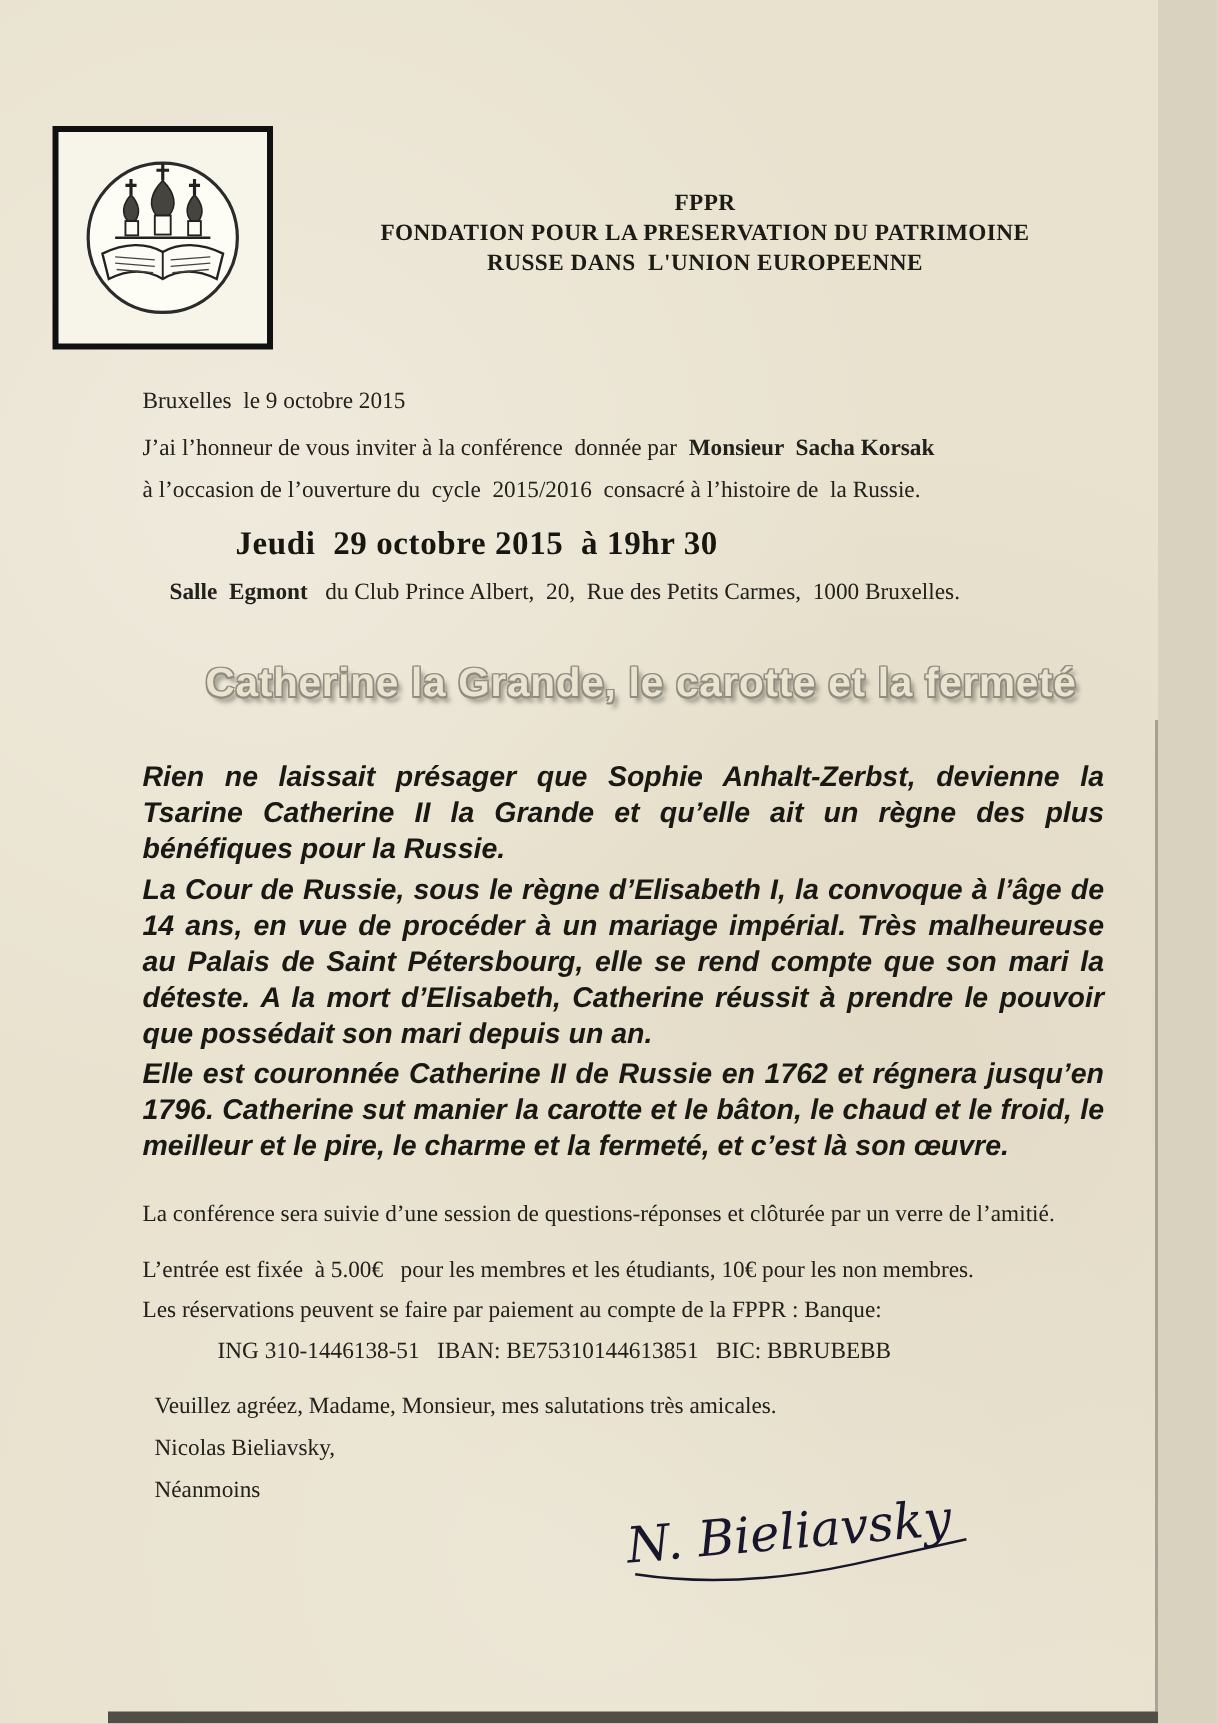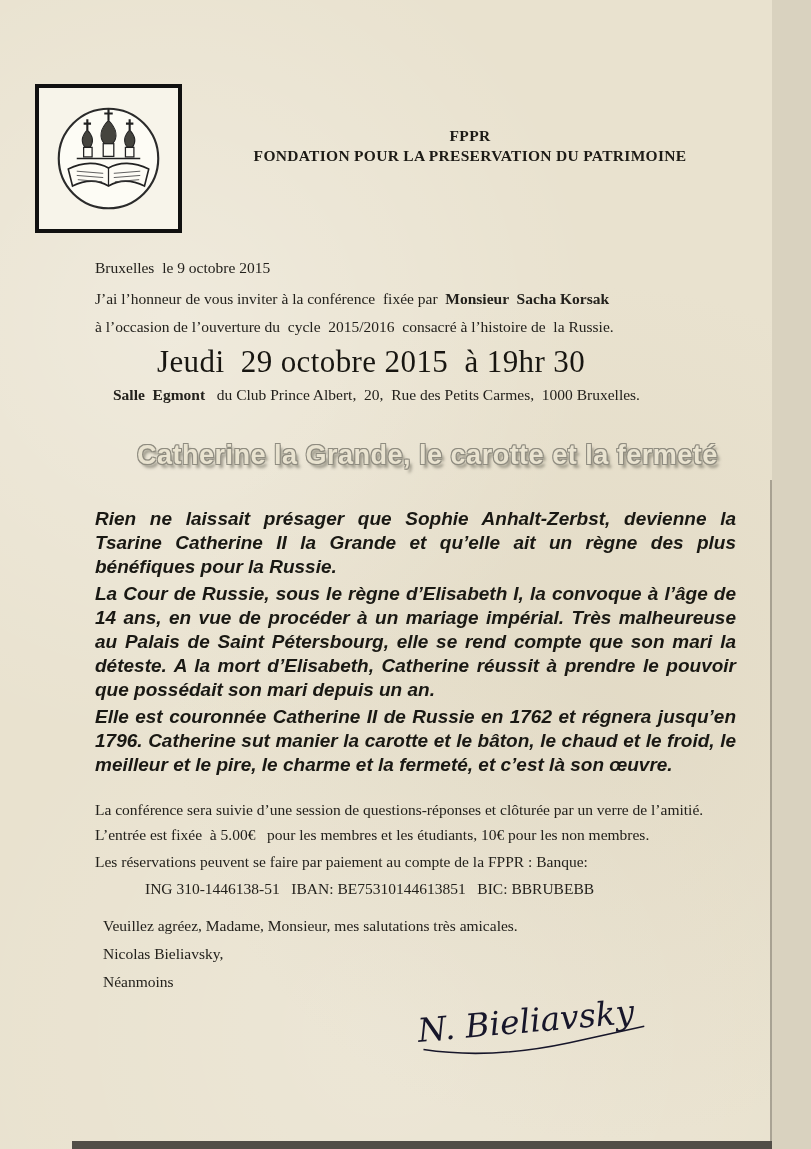--- a/index.html
+++ b/index.html
@@ -20,35 +20,35 @@
   .letter-head {
     position:absolute; left:205px; top:126px; width:530px; text-align:center;
     font-weight:bold; font-size:15.5px; line-height:20px; letter-spacing:.3px; color:#1d1b16;
   }
   .content { position:absolute; left:95px; top:255px; width:641px; font-size:15.5px; line-height:25px; }
   .prewrap { white-space:pre-wrap; }
   .line { min-height:25px; }
   .salutation { margin-top:18px; }
   .intro1 { margin-top:6px; }
   .intro2 { margin-top:3px; }
-  .event-datetime { margin-top:8px; margin-left:62px; font-weight:normal; font-size:31px; line-height:30px; letter-spacing:.4px; color:#181611; }
+  .event-datetime { margin-top:8px; margin-left:62px; font-weight:bold; font-size:22px; line-height:30px; letter-spacing:.4px; color:#181611; }
   .venue { margin-top:5px; margin-left:18px; }
   .talk-title {
     margin-top:28px; margin-left:42px; white-space:nowrap;
     font-family:"Liberation Sans", sans-serif; font-weight:bold; font-size:27px; line-height:40px; letter-spacing:.5px;
     color:#e9e3d0;
     text-shadow:
       -1px -1px 0 #8f8c80, 1px -1px 0 #8f8c80, -1px 1px 0 #8f8c80, 1px 1px 0 #8f8c80,
       0 -1px 0 #9a978b, 0 1px 0 #85826f,
       3px 4px 3px rgba(95,92,80,.55);
   }
   .abstract { margin-top:32px; font-family:"Liberation Sans", sans-serif; font-weight:bold; font-style:italic; font-size:19px; line-height:24px; color:#191813; text-align:justify; }
   .abstract p { margin-bottom:3px; }
   .closing { margin-top:20px; }
-  .pricing { }
+  .pricing { margin-top:12px; }
   .reservation { margin-top:2px; }
   .bank { margin-top:2px; margin-left:50px; }
   .payment { margin-top:2px; }
   .email { color:#2946ad; text-decoration:underline; cursor:pointer; }
   .farewell { margin-top:12px; margin-left:8px; }
   .signer-name { margin-top:3px; margin-left:8px; }
   .signer-title { margin-top:3px; margin-left:8px; }
   .signature {
     position:absolute; left:418px; top:1000px; width:250px;
     transform:rotate(-5deg);
@@ -89,28 +89,29 @@
       <g stroke="#444" stroke-width="0.8" fill="none">
         <path d="M30 72 L55 74 M30 76 L55 78 M31 80 L54 82"></path>
         <path d="M90 72 L65 74 M90 76 L65 78 M89 80 L66 82"></path>
       </g>
     </svg>
   </div>
 
   <div class="letter-head">
     <div>FPPR</div>
     <div class="prewrap">FONDATION POUR LA PRESERVATION DU PATRIMOINE</div>
+    <div class="prewrap">RUSSE DANS  L'UNION EUROPEENNE</div>
   </div>
 
   <div class="content">
 
     <div class="line prewrap">Bruxelles  le 9 octobre 2015</div>
 
 
-    <div class="line intro1 prewrap"><span>J’ai l’honneur de vous inviter à la conférence  fixée par  </span><b>Monsieur  Sacha Korsak</b></div>
+    <div class="line intro1 prewrap"><span>J’ai l’honneur de vous inviter à la conférence  donnée par  </span><b>Monsieur  Sacha Korsak</b></div>
 
     <div class="line intro2 prewrap">à l’occasion de l’ouverture du  cycle  2015/2016  consacré à l’histoire de  la Russie.</div>
 
     <div class="event-datetime prewrap">Jeudi  29 octobre 2015  à 19hr 30</div>
 
     <div class="line venue prewrap"><b>Salle  Egmont</b><span>   du Club Prince Albert,  20,  Rue des Petits Carmes,  1000 Bruxelles.</span></div>
 
     <div class="talk-title">Catherine la Grande, le carotte et la fermeté</div>
 
     <div class="abstract">

